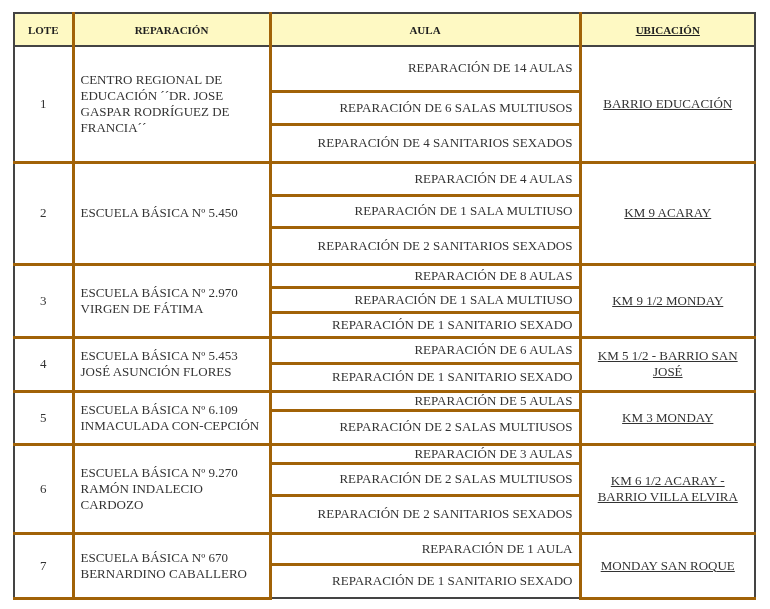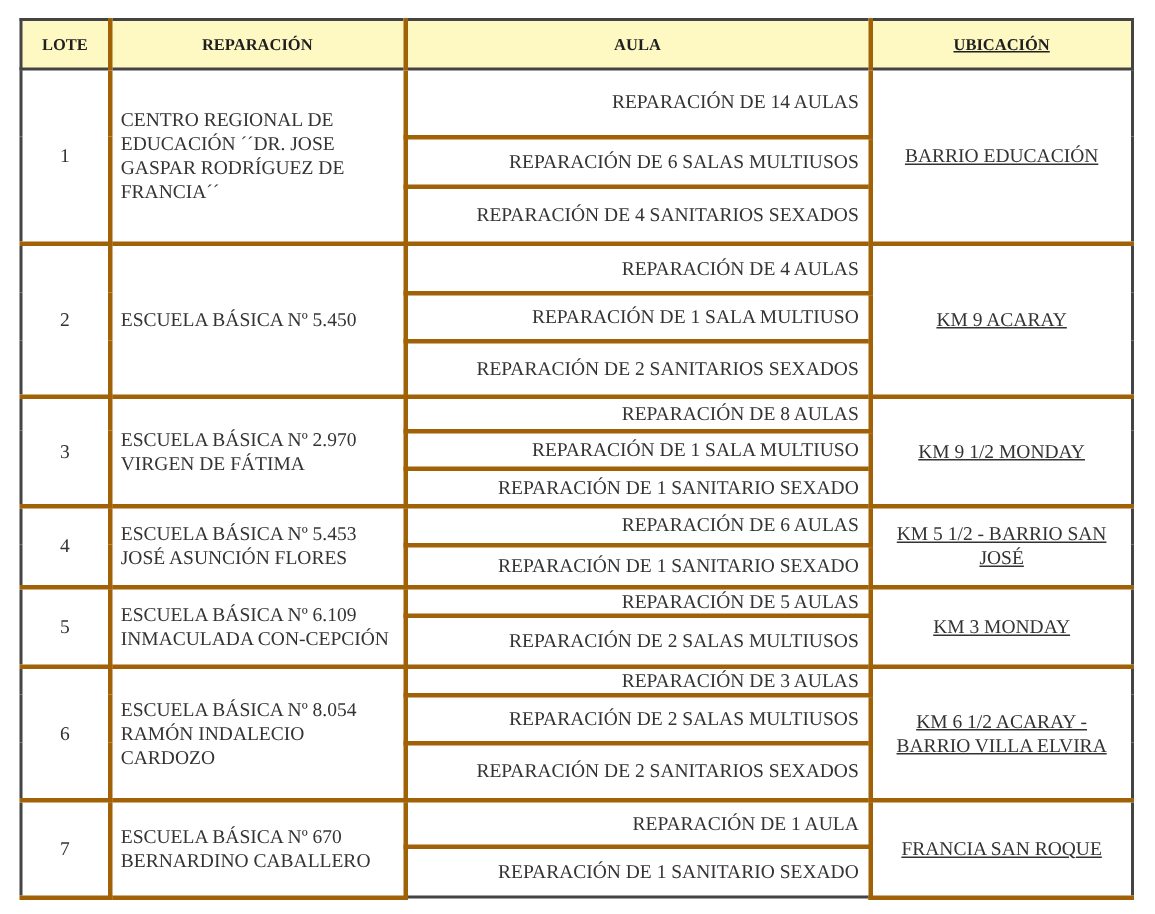--- a/index.html
+++ b/index.html
@@ -123,34 +123,34 @@
       <td class="inst" rowspan="2">ESCUELA BÁSICA Nº 6.109 INMACULADA CON-CEPCIÓN</td>
       <td class="obra">REPARACIÓN DE 5 AULAS</td>
       <td class="ubic" rowspan="2">KM 3 MONDAY</td>
     </tr>
     <tr style="height:34px">
       <td class="obra">REPARACIÓN DE 2 SALAS MULTIUSOS</td>
     </tr>
 
     <tr class="group-start" style="height:19px">
       <td class="lote" rowspan="3">6</td>
-      <td class="inst" rowspan="3">ESCUELA BÁSICA Nº 8.054 RAMÓN INDALECIO CARDOZO</td>
+      <td class="inst" rowspan="3">ESCUELA BÁSICA Nº 9.270 RAMÓN INDALECIO CARDOZO</td>
       <td class="obra">REPARACIÓN DE 3 AULAS</td>
       <td class="ubic" rowspan="3">KM 6 1/2 ACARAY - BARRIO VILLA ELVIRA</td>
     </tr>
     <tr style="height:32px">
       <td class="obra">REPARACIÓN DE 2 SALAS MULTIUSOS</td>
     </tr>
     <tr style="height:38px">
       <td class="obra">REPARACIÓN DE 2 SANITARIOS SEXADOS</td>
     </tr>
 
     <tr class="group-start" style="height:31px">
       <td class="lote" rowspan="2">7</td>
       <td class="inst" rowspan="2">ESCUELA BÁSICA Nº 670 BERNARDINO CABALLERO</td>
       <td class="obra">REPARACIÓN DE 1 AULA</td>
-      <td class="ubic" rowspan="2">FRANCIA SAN ROQUE</td>
+      <td class="ubic" rowspan="2">MONDAY SAN ROQUE</td>
     </tr>
     <tr class="last" style="height:34px">
       <td class="obra">REPARACIÓN DE 1 SANITARIO SEXADO</td>
     </tr>
   </tbody>
 </table>
 
 </body></html>

